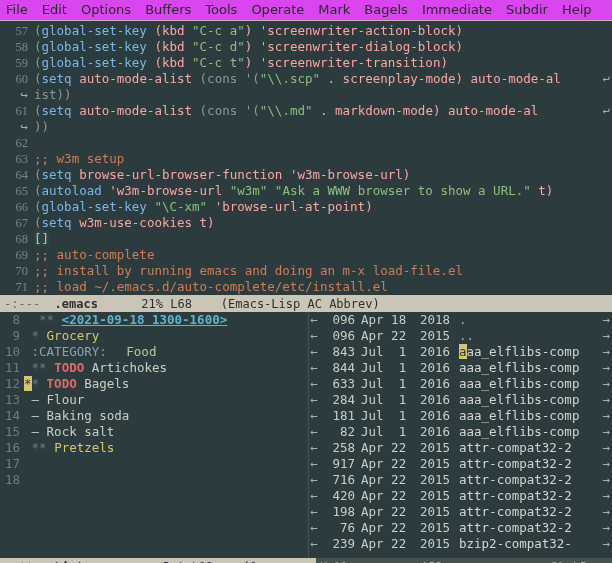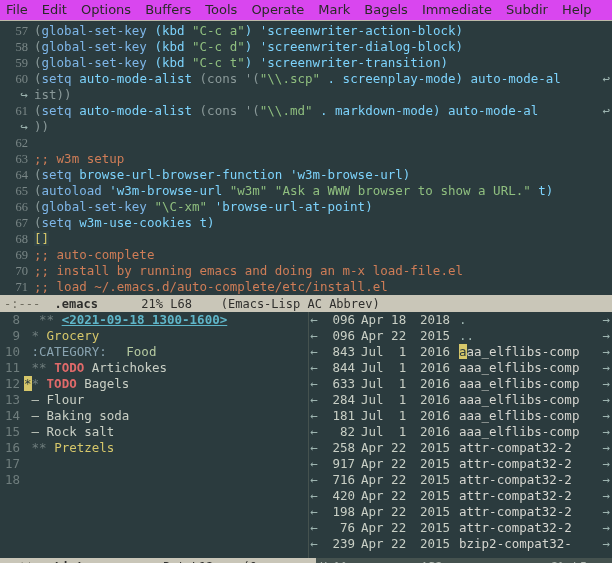--- a/index.html
+++ b/index.html
@@ -35,21 +35,21 @@
   }
   .code-top {
     background: #2b3b3e;
     padding-top: 2px;
     white-space: pre;
   }
   .code-line { height: 16px; }
   .fn   { color: #7eb6e8; }   
   .par  { color: #8a9999; }   
   .str  { color: #8fbf7f; }   
-  .sym  { color: #7dd3fc; }
+  .sym  { color: #fca5a5; }
   .hlpt { background:#2f4246; }
   .comment { color: #cf7d57; }
 
   .modeline {
     background: #c9c6b8;
     color: #2f2f2d;
     height: 17px;
     display: flex;
     align-items: center;
     padding: 0 4px;

